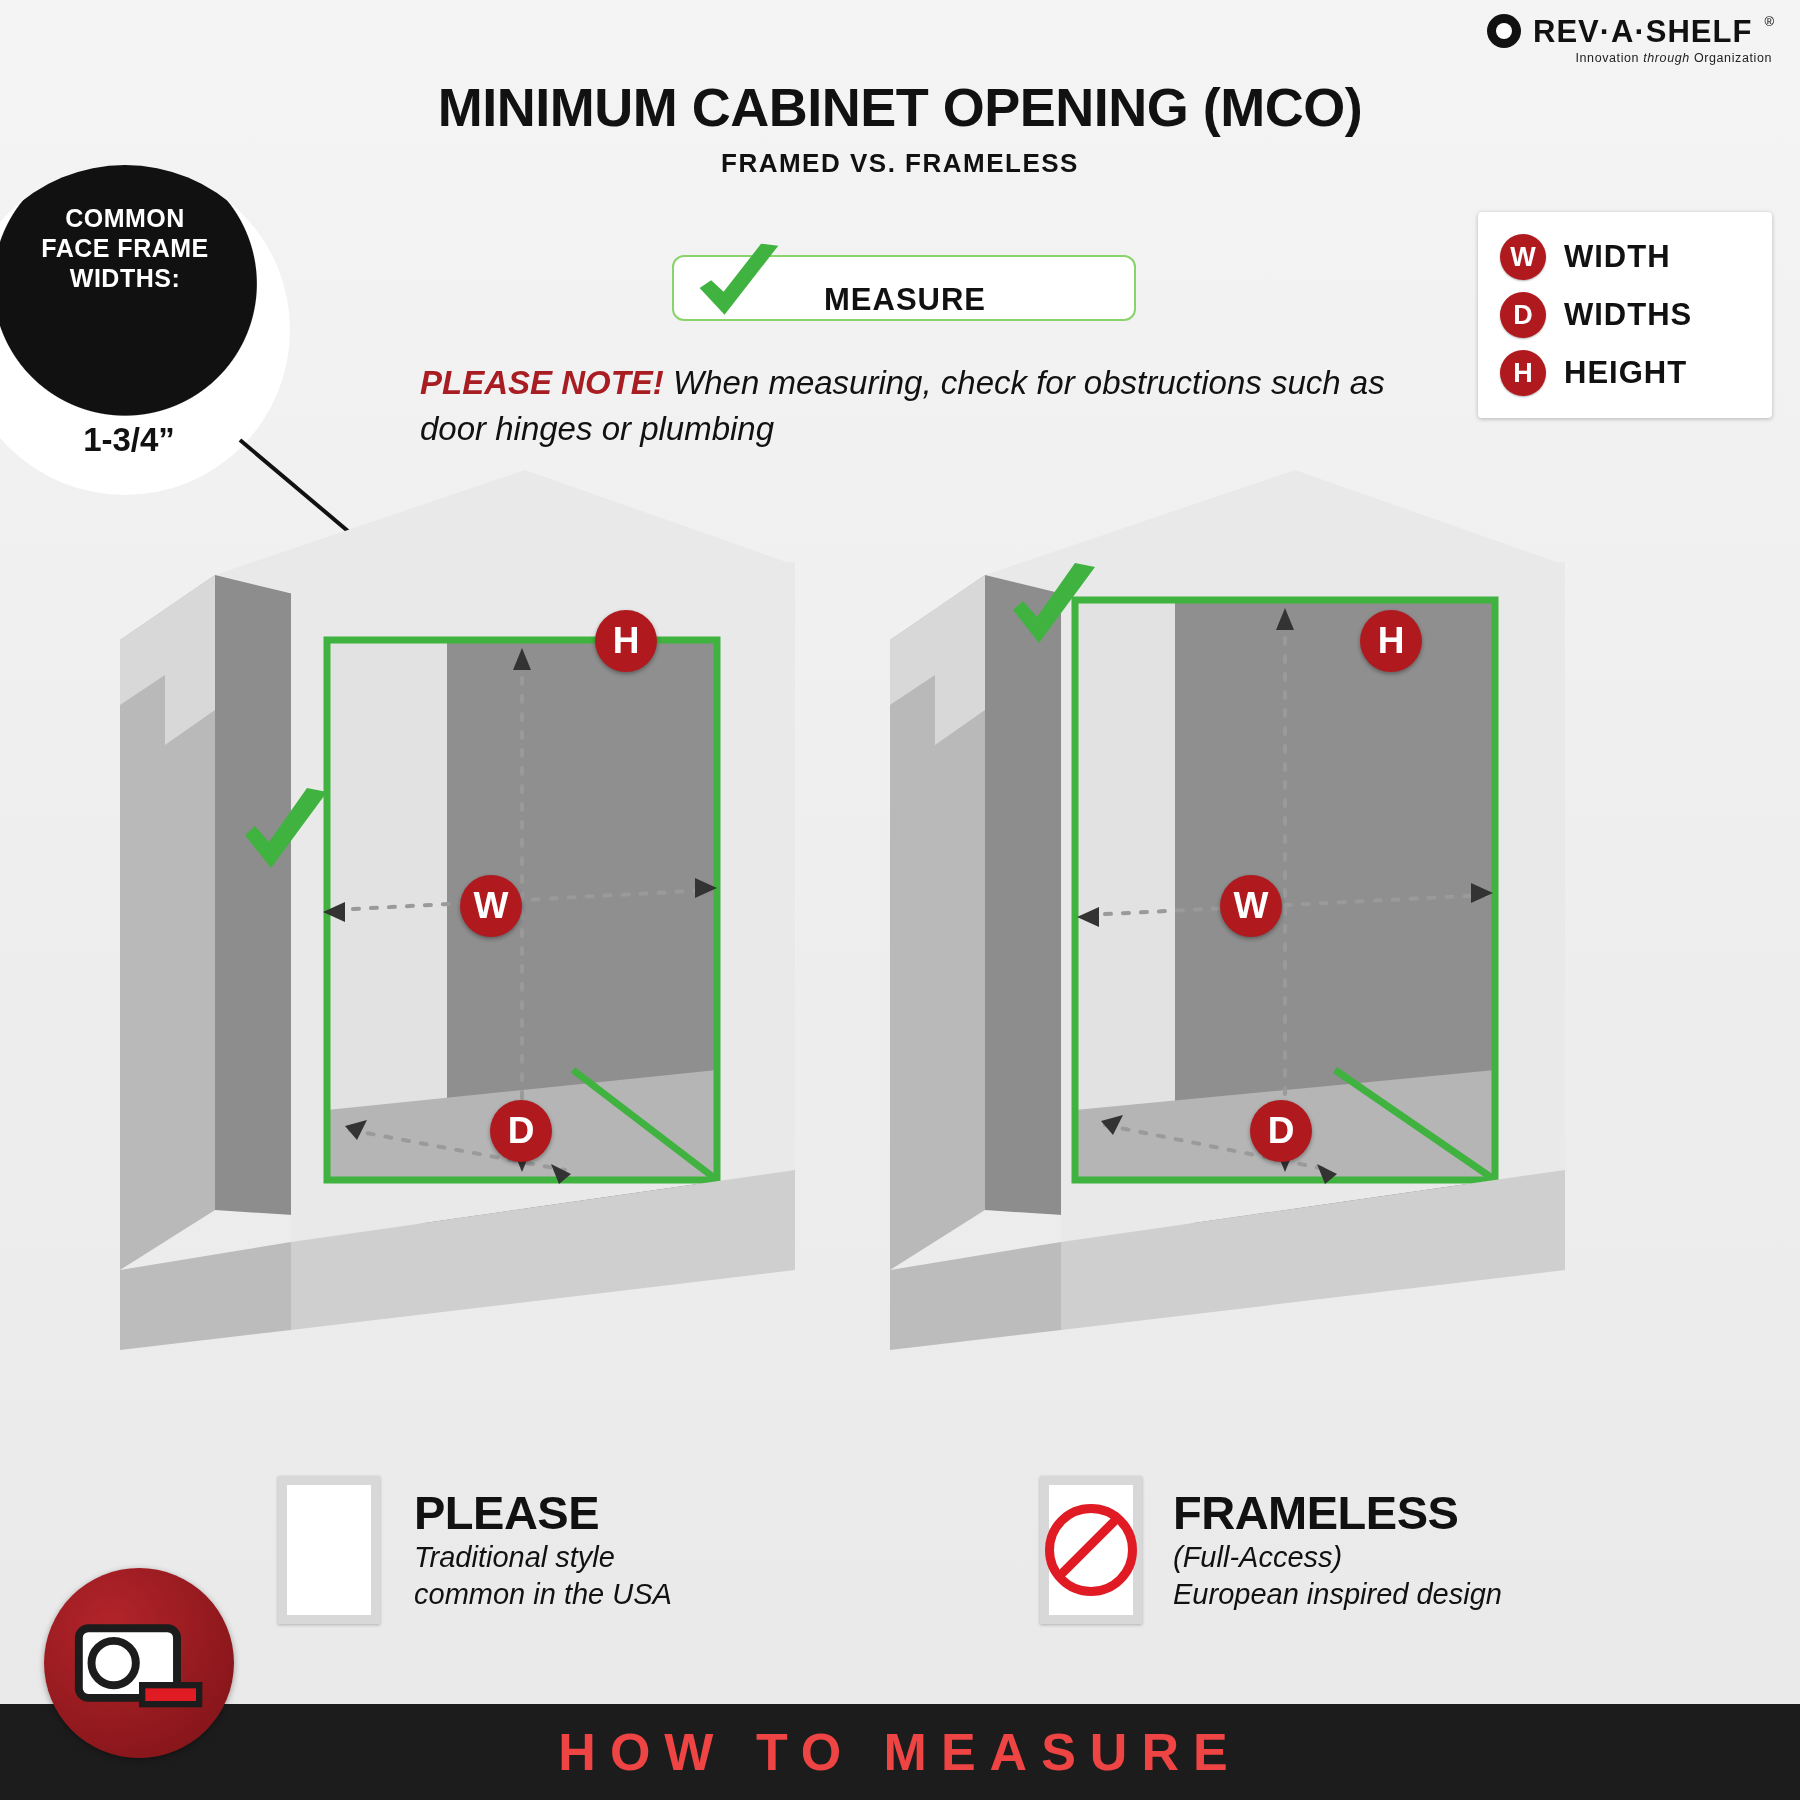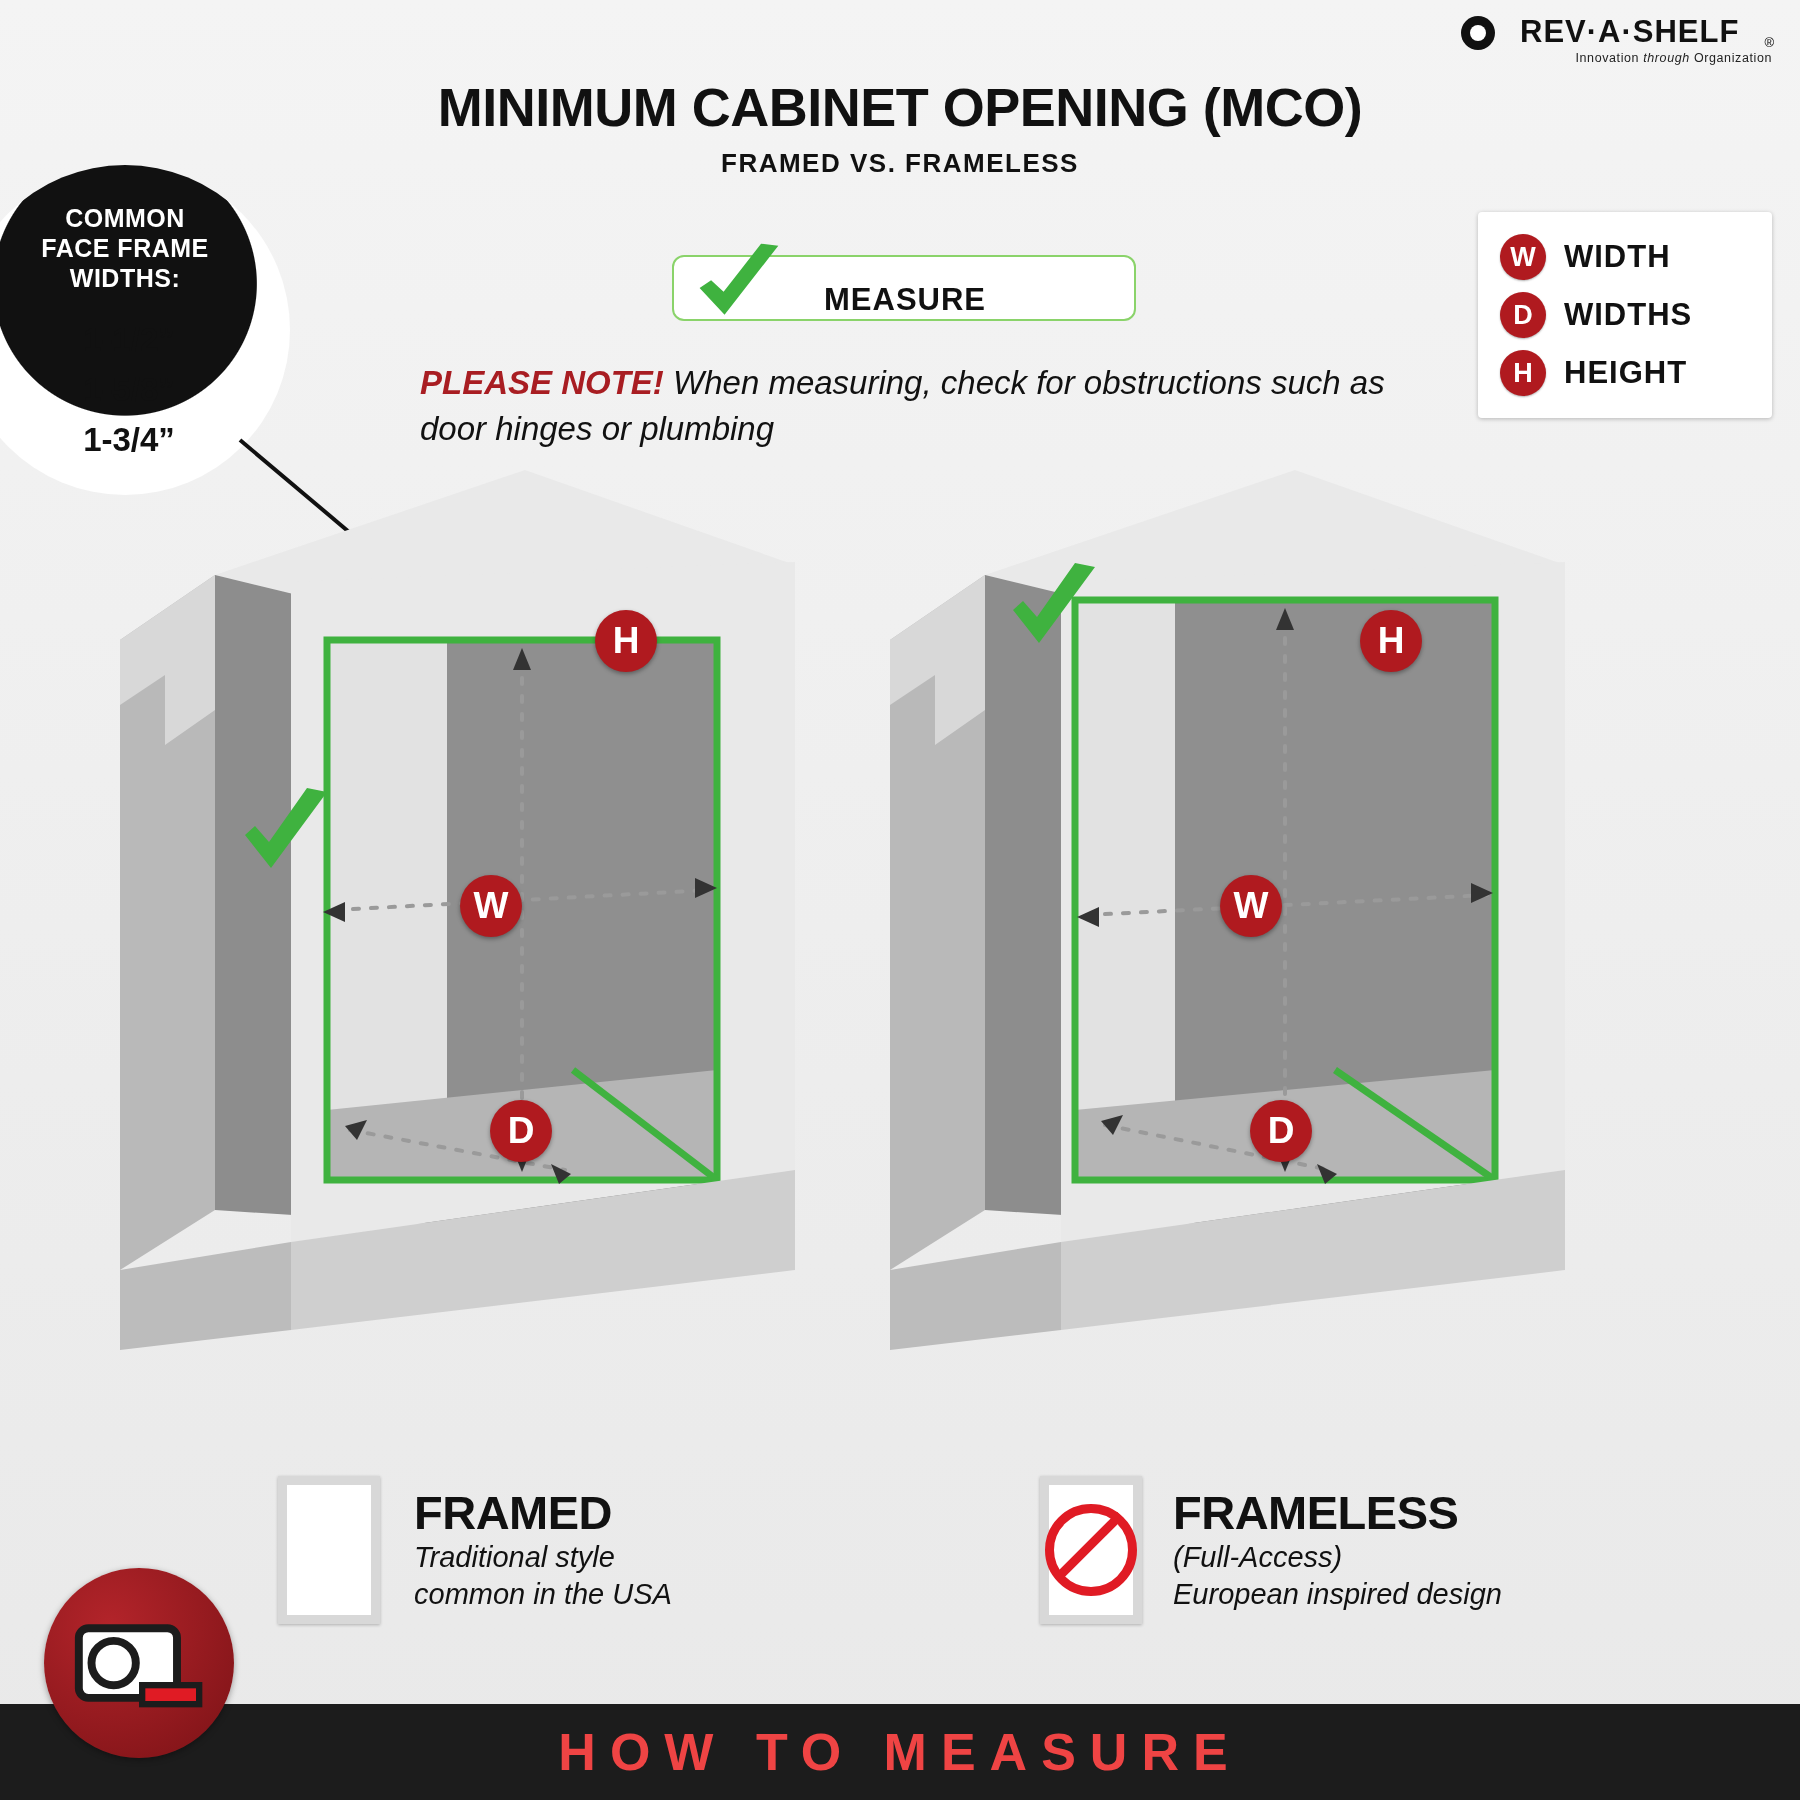--- a/index.html
+++ b/index.html
@@ -7,21 +7,21 @@
     width:1800px;height:1800px;
     background:#f2f2f2;
     font-family:"Liberation Sans", sans-serif;
     overflow:hidden;
     position:relative;
   }
   .page{position:absolute;inset:0;background:linear-gradient(180deg,#f4f4f4 0%,#ededed 60%,#e9e9e9 100%);}
 
   
   .brand{position:absolute;top:14px;right:26px;text-align:right;}
-  .brand-row{display:flex;align-items:flex-end;gap:25px;justify-content:flex-end;}
+  .brand-row{display:flex;align-items:flex-start;gap:12px;justify-content:flex-end;}
   .brand-mark{width:34px;height:34px;border-radius:50%;background:#111;position:relative;}
   .brand-mark:after{content:"";position:absolute;left:9px;top:9px;width:16px;height:16px;border-radius:50%;background:#fff;}
   .brand-name{font-weight:bold;font-size:31px;letter-spacing:1px;color:#111;}
   .brand-reg{font-size:13px;vertical-align:super;}
   .brand-sub{font-size:12.5px;color:#222;letter-spacing:.6px;margin-top:1px;margin-right:2px;}
   .brand-sub i{font-style:italic;}
 
   
   .title{position:absolute;top:76px;left:0;width:100%;text-align:center;font-size:54px;font-weight:bold;color:#111;letter-spacing:-.5px;}
   .subtitle{position:absolute;top:148px;left:0;width:100%;text-align:center;font-size:26px;font-weight:bold;color:#111;letter-spacing:1.5px;}
@@ -220,21 +220,21 @@
       <path d="M148,140 L174,173 L230,97 L210,93 L172,147 L158,131 Z" fill="#3fb23f"></path>
     </svg>
     <div class="marker" style="left:495px;top:140px;">H</div>
     <div class="marker" style="left:355px;top:405px;">W</div>
     <div class="marker" style="left:385px;top:630px;">D</div>
   </div>
 
   <div class="foot" style="left:278px;display:flex;gap:34px;align-items:center;">
     <div class="swatch"></div>
     <div>
-      <div class="foot-title">FRAMED</div>
+      <div class="foot-title">PLEASE</div>
       <div class="foot-desc">Traditional style</div>
       <div class="foot-desc">common in the USA</div>
     </div>
   </div>
 
   <div class="foot" style="left:1040px;display:flex;gap:31px;align-items:center;">
     <div style="position:relative;">
       <div class="swatch"></div>
       <div class="noslash" style="position:absolute;left:5px;top:28px;"></div>
     </div>

